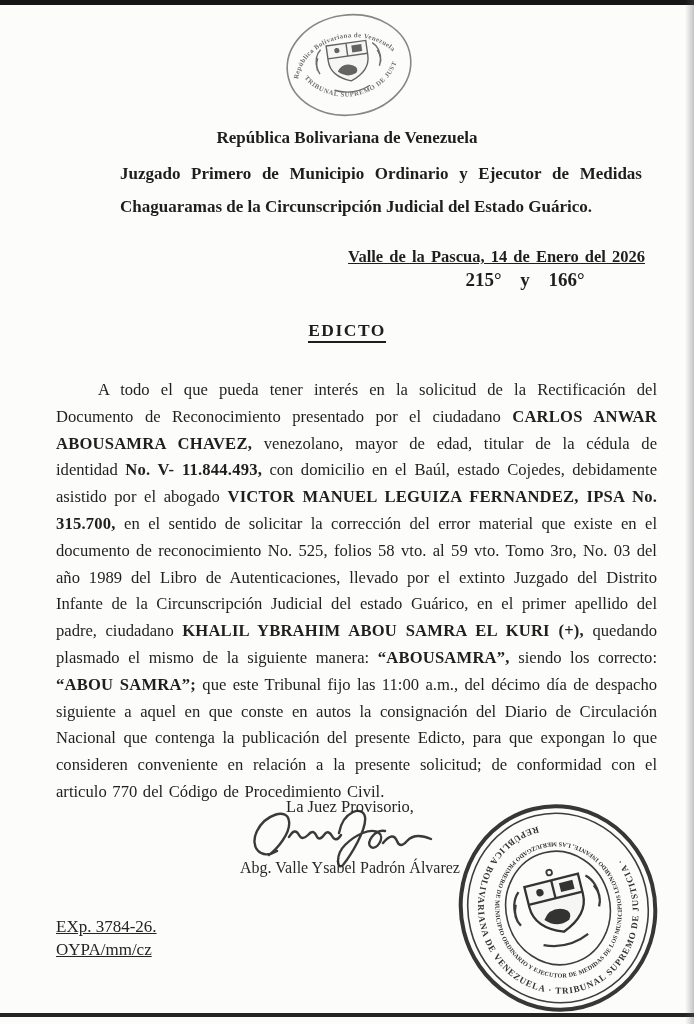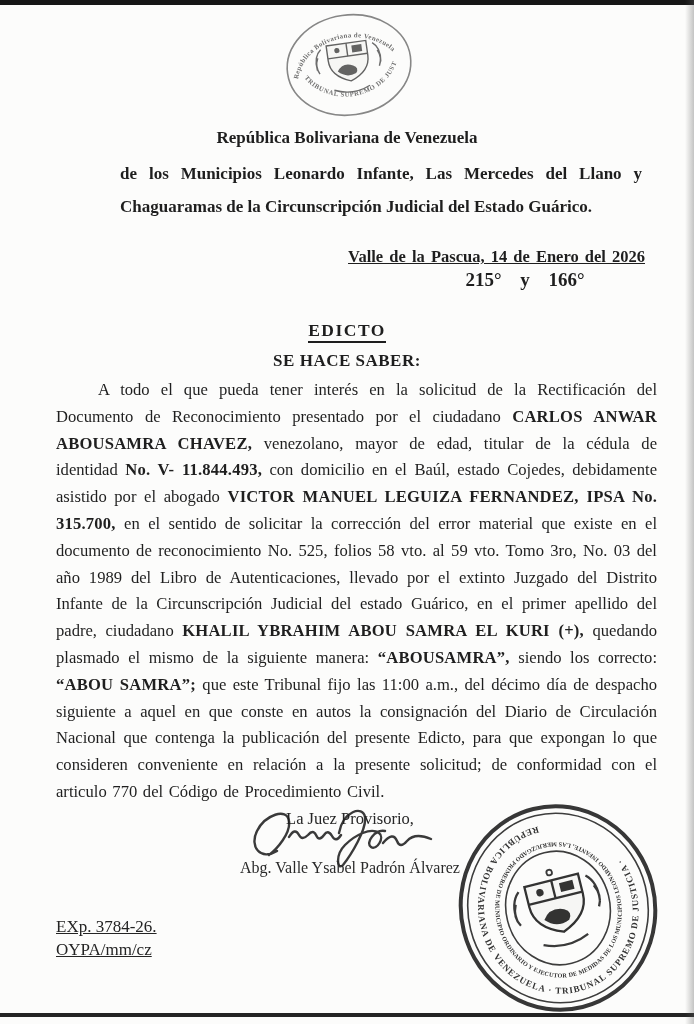--- a/index.html
+++ b/index.html
@@ -36,21 +36,21 @@
   .edict-title span{border-bottom:2px solid #1e1e1e;padding-bottom:1px;margin-top:44px;}
   .edict-sub{position:absolute;left:0;top:351px;width:694px;text-align:center;
        font-weight:bold;font-size:17px;letter-spacing:.5px;color:#1e1e1e;}
 
   .bodytext{position:absolute;left:56px;top:377px;width:601px;
        font-size:16.6px;line-height:26.8px;text-align:justify;
        text-indent:42px;color:#1f1f1f;word-spacing:1.5px;}
   .bodytext b{letter-spacing:.2px;}
 
   .sig-role{position:absolute;left:230px;top:797px;width:240px;text-align:center;
-       font-size:16.5px;color:#262626;margin-top:12px;}
+       font-size:16.5px;color:#262626;}
   .sig-ink{position:absolute;left:243px;top:803px;width:196px;height:66px;}
   .sig-name{position:absolute;left:218px;top:859px;width:264px;text-align:center;
        font-size:16px;color:#2a2a2a;}
 
   .footer{position:absolute;left:56px;top:915px;font-size:17px;line-height:23px;color:#242424;text-decoration:underline;}
 </style>
 </head>
 <body>
 
 <div class="page">
@@ -77,31 +77,30 @@
       <rect x="5" y="-16" width="10" height="7" fill="#3d3d3d" stroke="none"></rect>
       <path d="M-12,8 q6,-9 16,-4 q6,3 2,8 q-10,4 -18,-4 z" fill="#3d3d3d" stroke="none"></path>
       <path d="M-26,-16 q-8,6 -6,20 M-30,-8 q-4,8 0,16" stroke="#4a4a4a"></path>
       <path d="M26,-16 q8,6 6,20 M30,-8 q4,8 0,16" stroke="#4a4a4a"></path>
       <path d="M-18,26 q18,8 36,0" stroke="#4a4a4a"></path>
     </g>
   </svg>
 
   <div class="hdr">República Bolivariana de Venezuela</div>
   <div class="hdr-block">
-    <div class="jline">de los Municipios Leonardo Infante, Las Mercedes del Llano y</div>
+    <div class="jline">Juzgado Primero de Municipio Ordinario y Ejecutor de Medidas</div>
     <div>Chaguaramas de la Circunscripción Judicial del Estado Guárico.</div>
   </div>
 
   <div class="dateline">Valle de la Pascua, 14 de Enero del 2026</div>
   <div class="yearsline">215° y 166°</div>
 
   <div class="edict-title">
     <span>EDICTO</span>
   </div>
-  <div class="edict-sub">SE HACE SABER:</div>
 
   <div class="bodytext"><span>A todo el que pueda tener interés en la solicitud de la Rectificación del Documento de Reconocimiento presentado por el ciudadano </span><b>CARLOS ANWAR ABOUSAMRA CHAVEZ,</b><span> venezolano, mayor de edad, titular de la cédula de identidad </span><b>No. V- 11.844.493,</b><span> con domicilio en el Baúl, estado Cojedes, debidamente asistido por el abogado </span><b>VICTOR MANUEL LEGUIZA FERNANDEZ, IPSA No. 315.700,</b><span> en el sentido de solicitar la corrección del error material que existe en el documento de reconocimiento No. 525, folios 58 vto. al 59 vto. Tomo 3ro, No. 03 del año 1989 del Libro de Autenticaciones, llevado por el extinto Juzgado del Distrito Infante de la Circunscripción Judicial del estado Guárico, en el primer apellido del padre, ciudadano </span><b>KHALIL YBRAHIM ABOU SAMRA EL KURI (+),</b><span> quedando plasmado el mismo de la siguiente manera: </span><b>“ABOUSAMRA”,</b><span> siendo los correcto: </span><b>“ABOU SAMRA”;</b><span> que este Tribunal fijo las 11:00 a.m., del décimo día de despacho siguiente a aquel en que conste en autos la consignación del Diario de Circulación Nacional que contenga la publicación del presente Edicto, para que expongan lo que consideren conveniente en relación a la presente solicitud; de conformidad con el articulo 770 del Código de Procedimiento Civil.</span></div>
 
   <div class="sig-role">La Juez Provisorio,</div>
   <svg class="sig-ink" viewBox="0 0 196 66">
     <path d="M34,48 C18,58 6,44 14,28 C22,12 44,4 46,18 C48,30 34,46 26,52
              M46,34 q6,-10 10,-2 q3,6 9,0 q5,-6 8,0 q3,7 8,0 q4,-6 8,1 q4,7 9,-1
              M96,30 C100,8 120,2 122,14 C124,26 108,52 100,62 C94,68 92,52 102,42
              C112,32 128,24 136,30 C142,34 134,48 128,44 C122,40 132,26 142,28
              M140,40 q10,-12 14,-2 q3,8 10,0 q8,-9 24,-2" fill="none" stroke="#1f1f1f" stroke-width="2.4" stroke-linecap="round" opacity=".88"></path>

